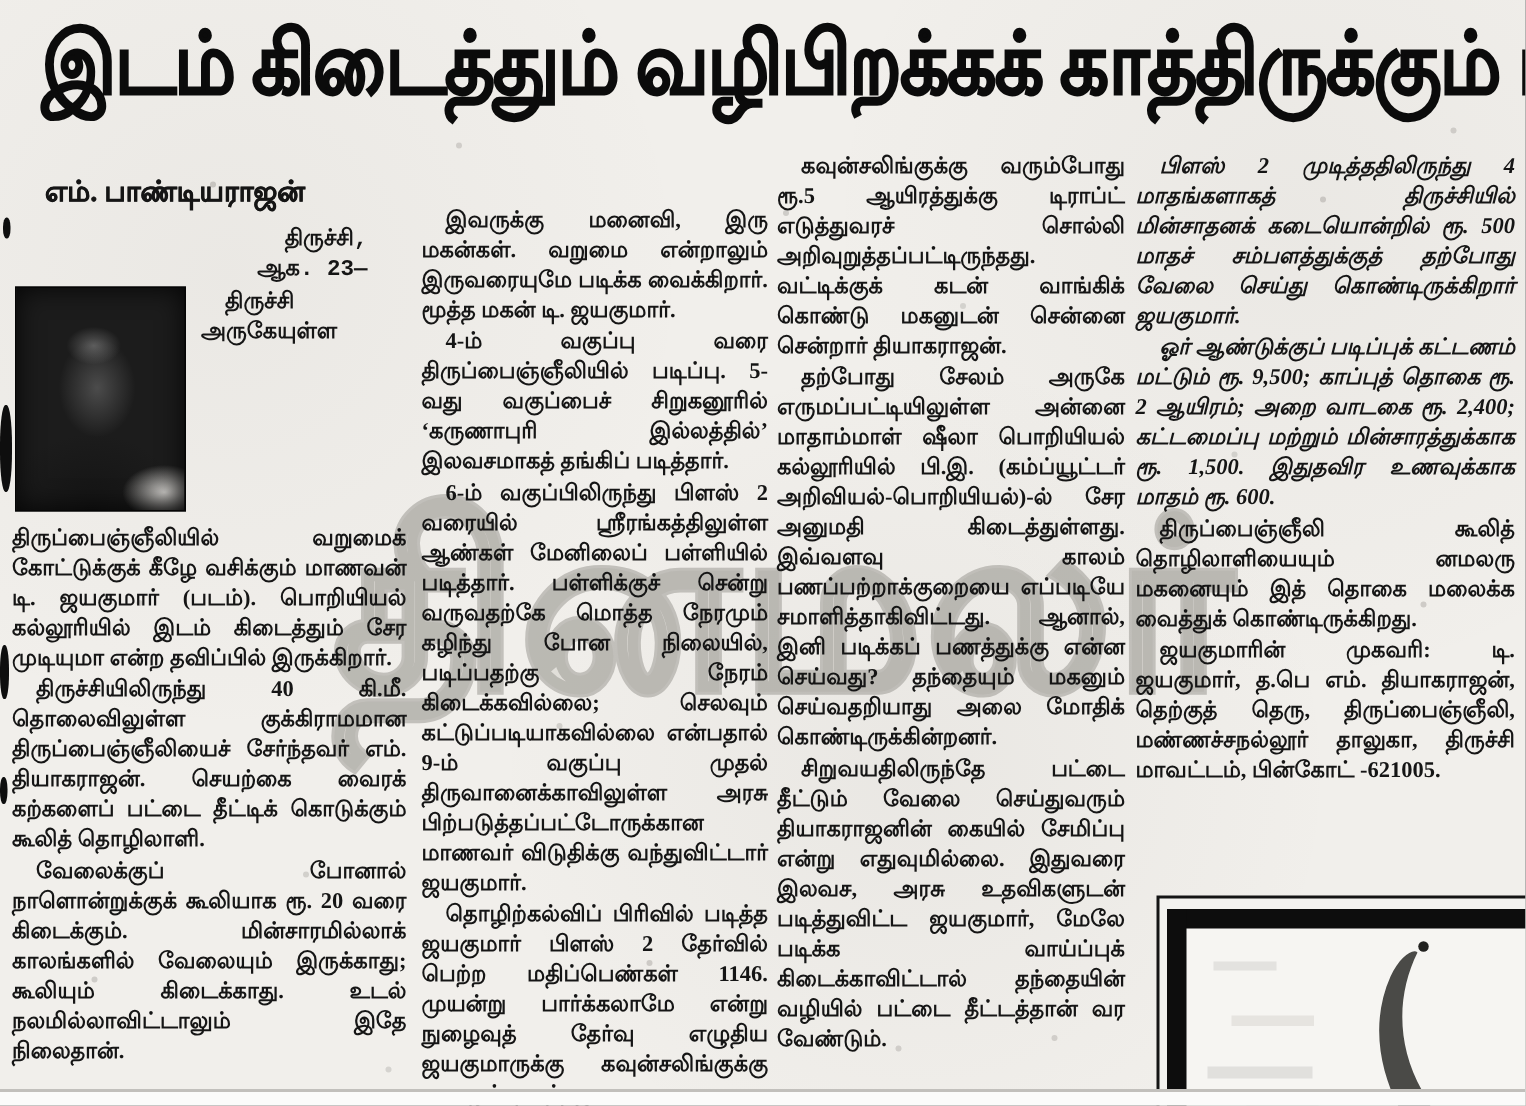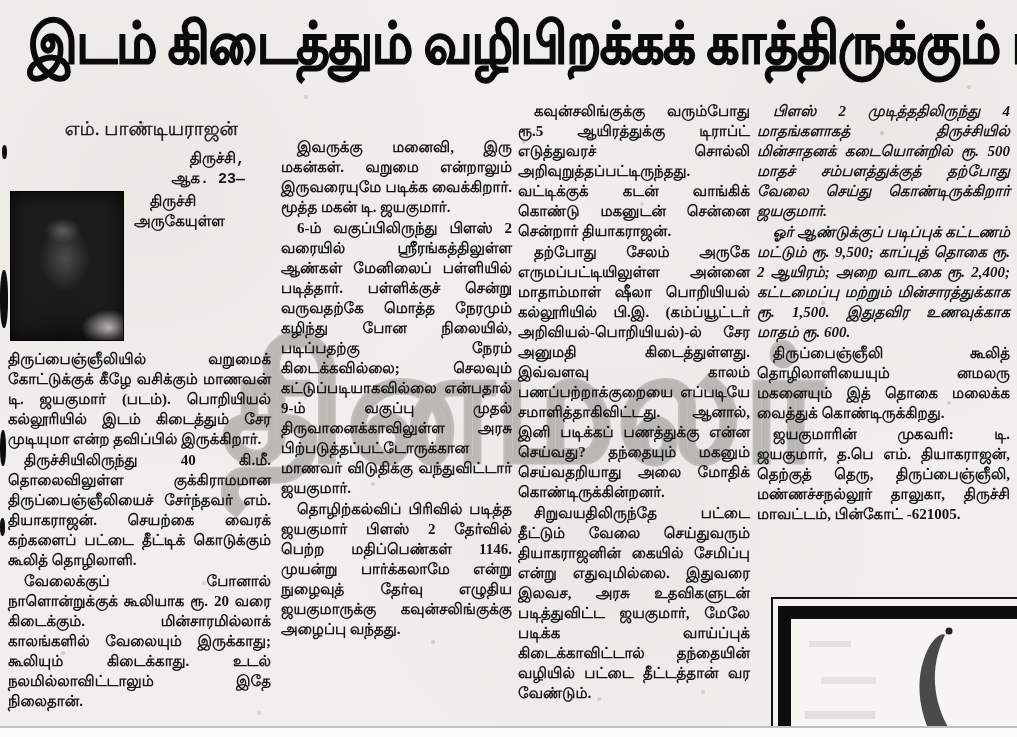--- a/index.html
+++ b/index.html
@@ -13,22 +13,22 @@
     font-family:"Liberation Serif", serif;
     color:#151515;
   }
   .headline {
     position:absolute; left:28px; top:4px; width:986px; margin:0;
     font-size:51px; line-height:1.45; font-weight:bold; color:#0b0b0b;
     white-space:nowrap; letter-spacing:-1px; -webkit-text-stroke:1.3px #0b0b0b;
     transform:scaleY(1.12); transform-origin:top left; z-index:2;
   }
   .byline {
-    position:absolute; left:30px; top:118px; width:208px; text-align:right;
-    font-size:19px; font-weight:normal; -webkit-text-stroke:0.4px #151515; z-index:2;
+    position:absolute; left:30px; top:118px; width:208px; text-align:left;
+    font-size:19px; font-weight:bold; -webkit-text-stroke:0.4px #151515; z-index:2;
   }
   .col {
     position:absolute; top:101px; font-size:15px; line-height:20px;
     font-weight:bold; text-align:justify; z-index:2;
   }
   .col p { margin:0 0 1px 0; text-indent:16px; }
   .col1 { left:8px;   top:150px; width:263px; }
   .col2 { left:281px; width:231px;margin-top:36px; }
   .col3 { left:518px; width:232px; }
   .col4 { left:757px; width:253px; }
@@ -97,20 +97,21 @@
   <div class="col col1">
     <div class="photo"></div>
     <p class="dateline">திருச்சி, ஆக. 23—</p>
     <p>திருச்சி அருகேயுள்ள திருப்பைஞ்ஞீலியில் வறுமைக் கோட்டுக்குக் கீழே வசிக்கும் மாணவன் டி. ஜயகுமார் (படம்). பொறியியல் கல்லூரியில் இடம் கிடைத்தும் சேர முடியுமா என்ற தவிப்பில் இருக்கிறார்.</p>
     <p>திருச்சியிலிருந்து 40 கி.மீ. தொலைவிலுள்ள குக்கிராமமான திருப்பைஞ்ஞீலியைச் சேர்ந்தவர் எம். தியாகராஜன். செயற்கை வைரக் கற்களைப் பட்டை தீட்டிக் கொடுக்கும் கூலித் தொழிலாளி.</p>
     <p>வேலைக்குப் போனால் நாளொன்றுக்குக் கூலியாக ரூ. 20 வரை கிடைக்கும். மின்சாரமில்லாக் காலங்களில் வேலையும் இருக்காது; கூலியும் கிடைக்காது. உடல் நலமில்லாவிட்டாலும் இதே நிலைதான்.</p>
   </div>
 
   <div class="col col2">
     <p>இவருக்கு மனைவி, இரு மகன்கள். வறுமை என்றாலும் இருவரையுமே படிக்க வைக்கிறார். மூத்த மகன் டி. ஜயகுமார்.</p>
+    <p>4-ம் வகுப்பு வரை திருப்பைஞ்ஞீலியில் படிப்பு. 5-வது வகுப்பைச் சிறுகனூரில் ‘கருணாபுரி இல்லத்தில்’ இலவசமாகத் தங்கிப் படித்தார்.</p>
     <p>6-ம் வகுப்பிலிருந்து பிளஸ் 2 வரையில் ஸ்ரீரங்கத்திலுள்ள ஆண்கள் மேனிலைப் பள்ளியில் படித்தார். பள்ளிக்குச் சென்று வருவதற்கே மொத்த நேரமும் கழிந்து போன நிலையில், படிப்பதற்கு நேரம் கிடைக்கவில்லை; செலவும் கட்டுப்படியாகவில்லை என்பதால் 9-ம் வகுப்பு முதல் திருவானைக்காவிலுள்ள அரசு பிற்படுத்தப்பட்டோருக்கான மாணவர் விடுதிக்கு வந்துவிட்டார் ஜயகுமார்.</p>
     <p>தொழிற்கல்விப் பிரிவில் படித்த ஜயகுமார் பிளஸ் 2 தேர்வில் பெற்ற மதிப்பெண்கள் 1146. முயன்று பார்க்கலாமே என்று நுழைவுத் தேர்வு எழுதிய ஜயகுமாருக்கு கவுன்சலிங்குக்கு அழைப்பு வந்தது.</p>
   </div>
 
   <div class="col col3">
     <p>கவுன்சலிங்குக்கு வரும்போது ரூ.5 ஆயிரத்துக்கு டிராப்ட் எடுத்துவரச் சொல்லி அறிவுறுத்தப்பட்டிருந்தது. வட்டிக்குக் கடன் வாங்கிக் கொண்டு மகனுடன் சென்னை சென்றார் தியாகராஜன்.</p>
     <p>தற்போது சேலம் அருகே எருமப்பட்டியிலுள்ள அன்னை மாதாம்மாள் ஷீலா பொறியியல் கல்லூரியில் பி.இ. (கம்ப்யூட்டர் அறிவியல்-பொறியியல்)-ல் சேர அனுமதி கிடைத்துள்ளது. இவ்வளவு காலம் பணப்பற்றாக்குறையை எப்படியே சமாளித்தாகிவிட்டது. ஆனால், இனி படிக்கப் பணத்துக்கு என்ன செய்வது? தந்தையும் மகனும் செய்வதறியாது அலை மோதிக் கொண்டிருக்கின்றனர்.</p>
     <p>சிறுவயதிலிருந்தே பட்டை தீட்டும் வேலை செய்துவரும் தியாகராஜனின் கையில் சேமிப்பு என்று எதுவுமில்லை. இதுவரை இலவச, அரசு உதவிகளுடன் படித்துவிட்ட ஜயகுமார், மேலே படிக்க வாய்ப்புக் கிடைக்காவிட்டால் தந்தையின் வழியில் பட்டை தீட்டத்தான் வர வேண்டும்.</p>
   </div>
 

